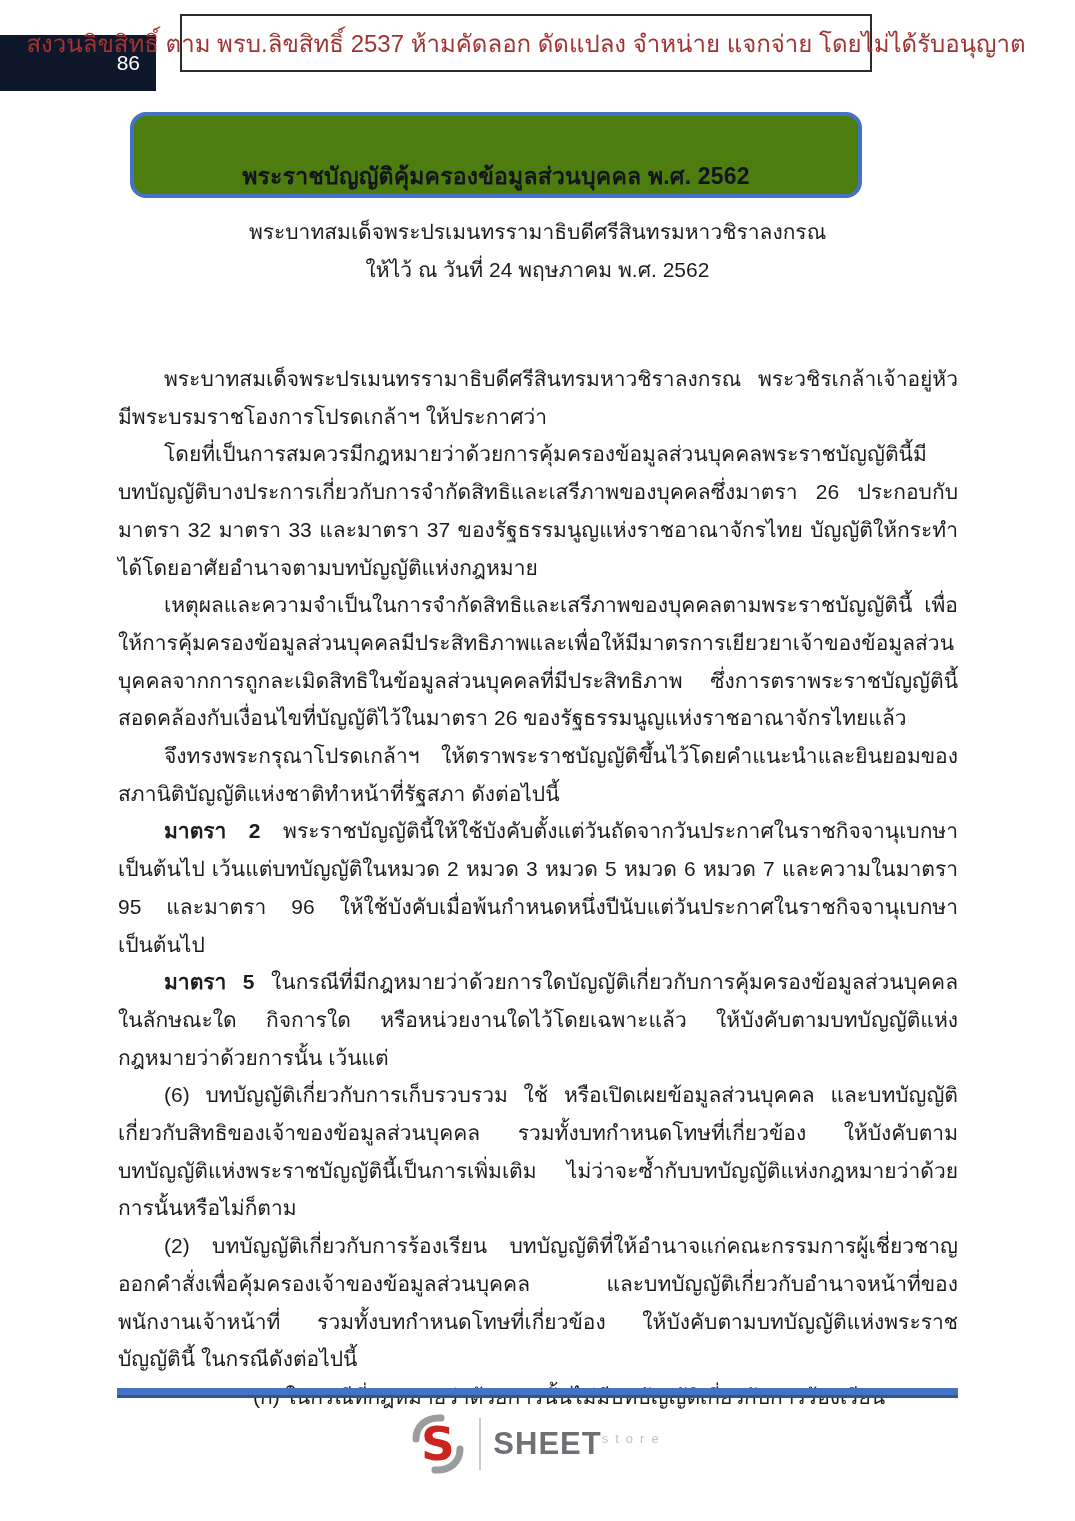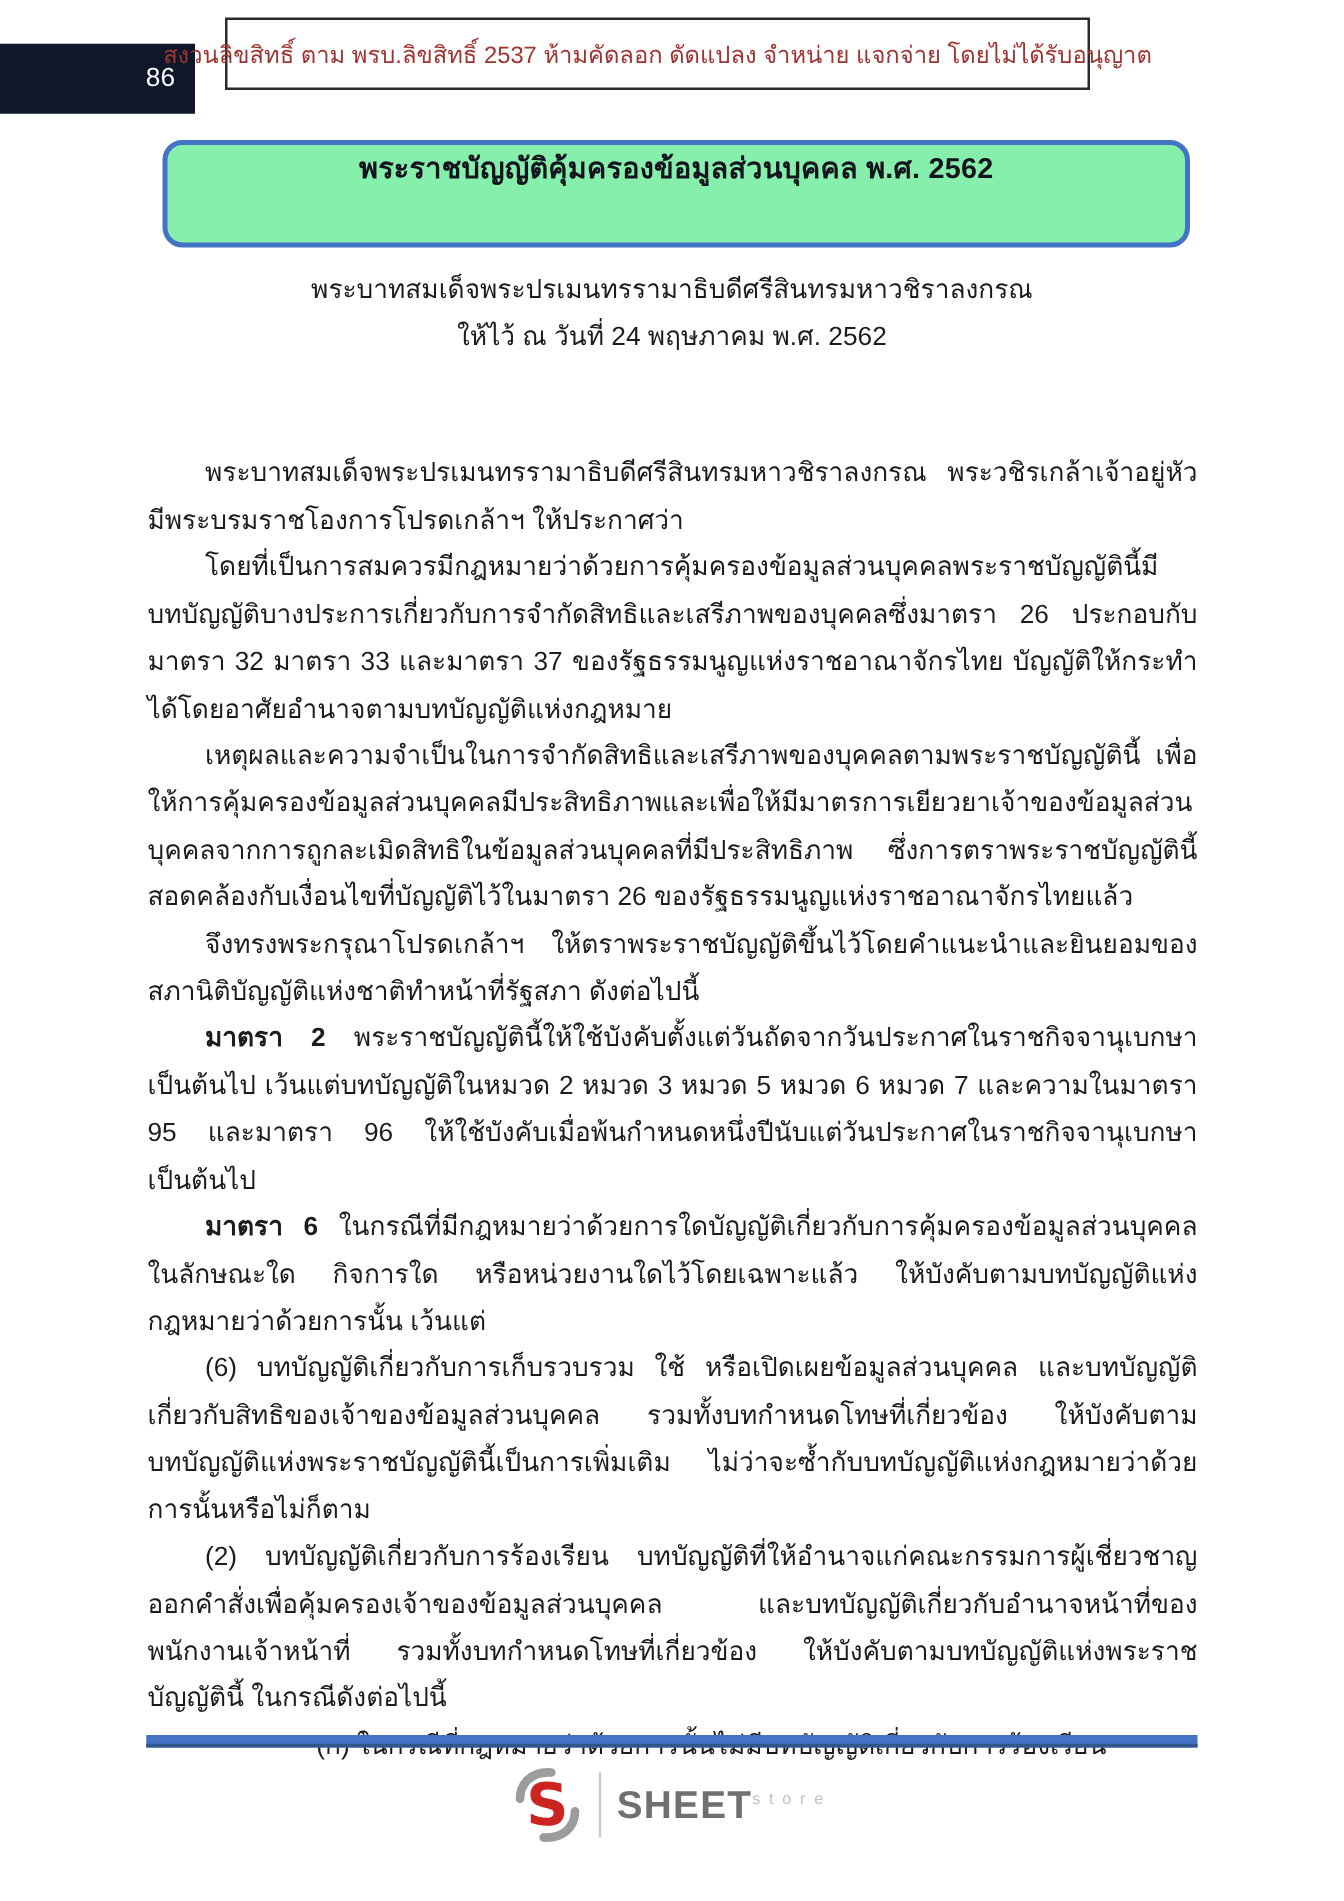--- a/index.html
+++ b/index.html
@@ -14,26 +14,26 @@
     background:#0f172a; color:#fff; box-sizing:border-box;
     display:flex; align-items:center; justify-content:flex-end;
     padding-right:16px; font-size:21px;
   }
   
   .copyright-box {
     position:absolute; left:180px; top:14px; width:692px; height:58px;
     border:2px solid #2b2b2b; box-sizing:border-box; background:#fff;
     display:flex; align-items:center; justify-content:center;
   }
-  .copyright-text { color:var(--copyright_red); font-size:19px; white-space:nowrap; }
+  .copyright-text { color:var(--copyright_red); font-size:24px; white-space:nowrap; }
   
   .title-box {
-    position:absolute; left:130px; top:112px; width:822px; height:86px;
+    position:absolute; left:130px; top:112px; width:732px; height:86px;
     border:4px solid var(--accent_blue); border-radius:16px; box-sizing:border-box;
-    display:flex; align-items:flex-start; justify-content:center; background:#86efac;
+    display:flex; align-items:flex-end; justify-content:center; background:#4d7c0f;
   }
   .title-text { font-size:23px; font-weight:bold; color:#14141f; letter-spacing:0.2px; }
   
   .preamble { position:absolute; left:0; top:213px; width:1075px; text-align:center; font-size:21px; color:#1c1c1c; }
   .preamble .p-line { line-height:37.5px; }
   
   .body-text {
     position:absolute; left:118px; top:360px; width:840px;
     font-size:21px; text-align:justify; color:#1c1c1c;
   }
@@ -75,21 +75,21 @@
     <div class="p-line">พระบาทสมเด็จพระปรเมนทรรามาธิบดีศรีสินทรมหาวชิราลงกรณ</div>
     <div class="p-line">ให้ไว้ ณ วันที่ 24 พฤษภาคม พ.ศ. 2562</div>
   </div>
 
   <div class="body-text">
     <p><span class="sec"></span><span>พระบาทสมเด็จพระปรเมนทรรามาธิบดีศรีสินทรมหาวชิราลงกรณ พระวชิรเกล้าเจ้าอยู่หัวมีพระบรมราชโองการโปรดเกล้าฯ ให้ประกาศว่า</span></p>
     <p><span class="sec"></span><span>โดยที่เป็นการสมควรมีกฎหมายว่าด้วยการคุ้มครองข้อมูลส่วนบุคคลพระราชบัญญัตินี้มีบทบัญญัติบางประการเกี่ยวกับการจำกัดสิทธิและเสรีภาพของบุคคลซึ่งมาตรา 26 ประกอบกับมาตรา 32 มาตรา 33 และมาตรา 37 ของรัฐธรรมนูญแห่งราชอาณาจักรไทย บัญญัติให้กระทำได้โดยอาศัยอำนาจตามบทบัญญัติแห่งกฎหมาย</span></p>
     <p><span class="sec"></span><span>เหตุผลและความจำเป็นในการจำกัดสิทธิและเสรีภาพของบุคคลตามพระราชบัญญัตินี้ เพื่อให้การคุ้มครองข้อมูลส่วนบุคคลมีประสิทธิภาพและเพื่อให้มีมาตรการเยียวยาเจ้าของข้อมูลส่วนบุคคลจากการถูกละเมิดสิทธิในข้อมูลส่วนบุคคลที่มีประสิทธิภาพ ซึ่งการตราพระราชบัญญัตินี้สอดคล้องกับเงื่อนไขที่บัญญัติไว้ในมาตรา 26 ของรัฐธรรมนูญแห่งราชอาณาจักรไทยแล้ว</span></p>
     <p><span class="sec"></span><span>จึงทรงพระกรุณาโปรดเกล้าฯ ให้ตราพระราชบัญญัติขึ้นไว้โดยคำแนะนำและยินยอมของสภานิติบัญญัติแห่งชาติทำหน้าที่รัฐสภา ดังต่อไปนี้</span></p>
     <p><span class="sec">มาตรา 2</span><span> พระราชบัญญัตินี้ให้ใช้บังคับตั้งแต่วันถัดจากวันประกาศในราชกิจจานุเบกษาเป็นต้นไป เว้นแต่บทบัญญัติในหมวด 2 หมวด 3 หมวด 5 หมวด 6 หมวด 7 และความในมาตรา 95 และมาตรา 96 ให้ใช้บังคับเมื่อพ้นกำหนดหนึ่งปีนับแต่วันประกาศในราชกิจจานุเบกษา เป็นต้นไป</span></p>
-    <p><span class="sec">มาตรา 6</span><span> ในกรณีที่มีกฎหมายว่าด้วยการใดบัญญัติเกี่ยวกับการคุ้มครองข้อมูลส่วนบุคคลในลักษณะใด กิจการใด หรือหน่วยงานใดไว้โดยเฉพาะแล้ว ให้บังคับตามบทบัญญัติแห่งกฎหมายว่าด้วยการนั้น เว้นแต่</span></p>
+    <p><span class="sec">มาตรา 5</span><span> ในกรณีที่มีกฎหมายว่าด้วยการใดบัญญัติเกี่ยวกับการคุ้มครองข้อมูลส่วนบุคคลในลักษณะใด กิจการใด หรือหน่วยงานใดไว้โดยเฉพาะแล้ว ให้บังคับตามบทบัญญัติแห่งกฎหมายว่าด้วยการนั้น เว้นแต่</span></p>
     <p><span class="sec"></span><span>(6) บทบัญญัติเกี่ยวกับการเก็บรวบรวม ใช้ หรือเปิดเผยข้อมูลส่วนบุคคล และบทบัญญัติเกี่ยวกับสิทธิของเจ้าของข้อมูลส่วนบุคคล รวมทั้งบทกำหนดโทษที่เกี่ยวข้อง ให้บังคับตามบทบัญญัติแห่งพระราชบัญญัตินี้เป็นการเพิ่มเติม ไม่ว่าจะซ้ำกับบทบัญญัติแห่งกฎหมายว่าด้วยการนั้นหรือไม่ก็ตาม</span></p>
     <p><span class="sec"></span><span>(2) บทบัญญัติเกี่ยวกับการร้องเรียน บทบัญญัติที่ให้อำนาจแก่คณะกรรมการผู้เชี่ยวชาญออกคำสั่งเพื่อคุ้มครองเจ้าของข้อมูลส่วนบุคคล และบทบัญญัติเกี่ยวกับอำนาจหน้าที่ของพนักงานเจ้าหน้าที่ รวมทั้งบทกำหนดโทษที่เกี่ยวข้อง ให้บังคับตามบทบัญญัติแห่งพระราชบัญญัตินี้ ในกรณีดังต่อไปนี้</span></p>
     <p class="deep-indent"><span class="sec"></span><span>(ก) ในกรณีที่กฎหมายว่าด้วยการนั้นไม่มีบทบัญญัติเกี่ยวกับการร้องเรียน</span></p>
   </div>
 
   <div class="footer-bar"></div>
 
   <div class="footer-logo">
     <svg width="58" height="64" viewBox="0 0 58 64">
       <path d="M32 6 C16 5 7 15 7 27" stroke="#9a9c9e" stroke-width="7" fill="none" stroke-linecap="round"></path>

